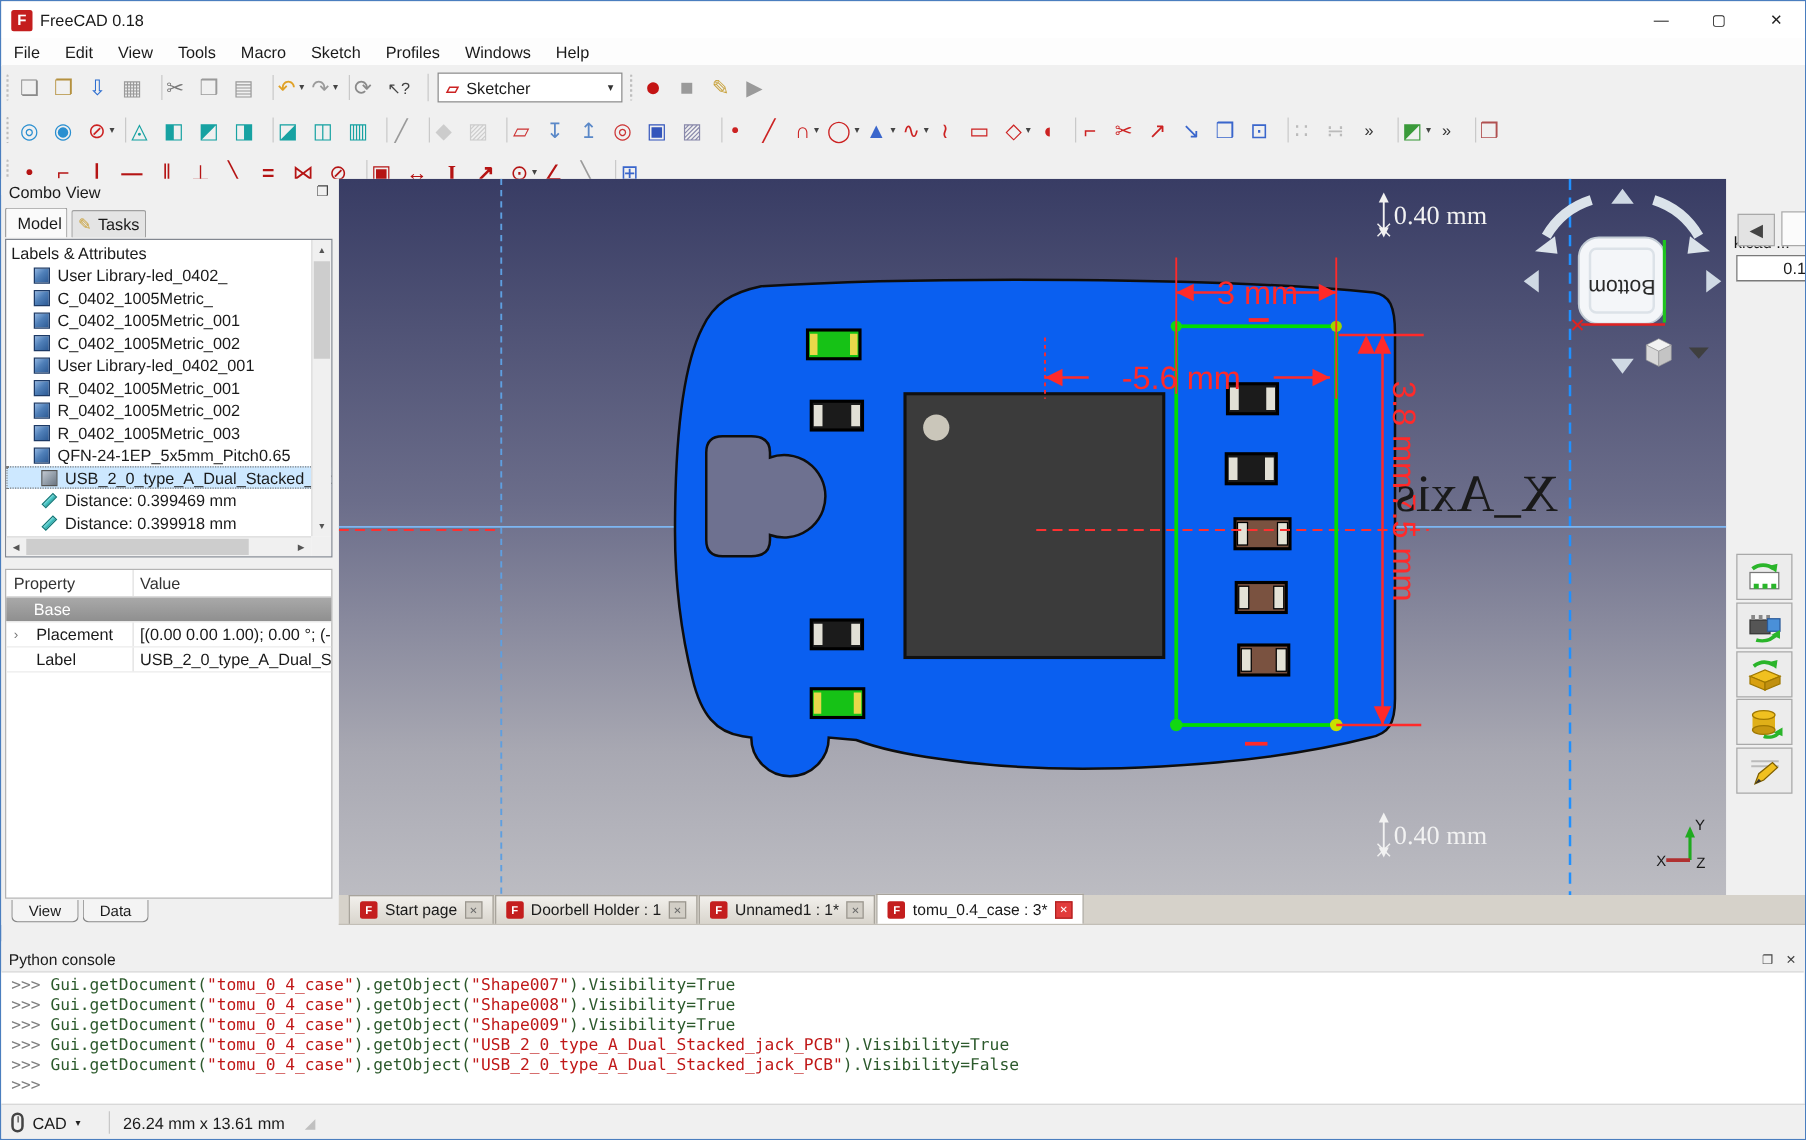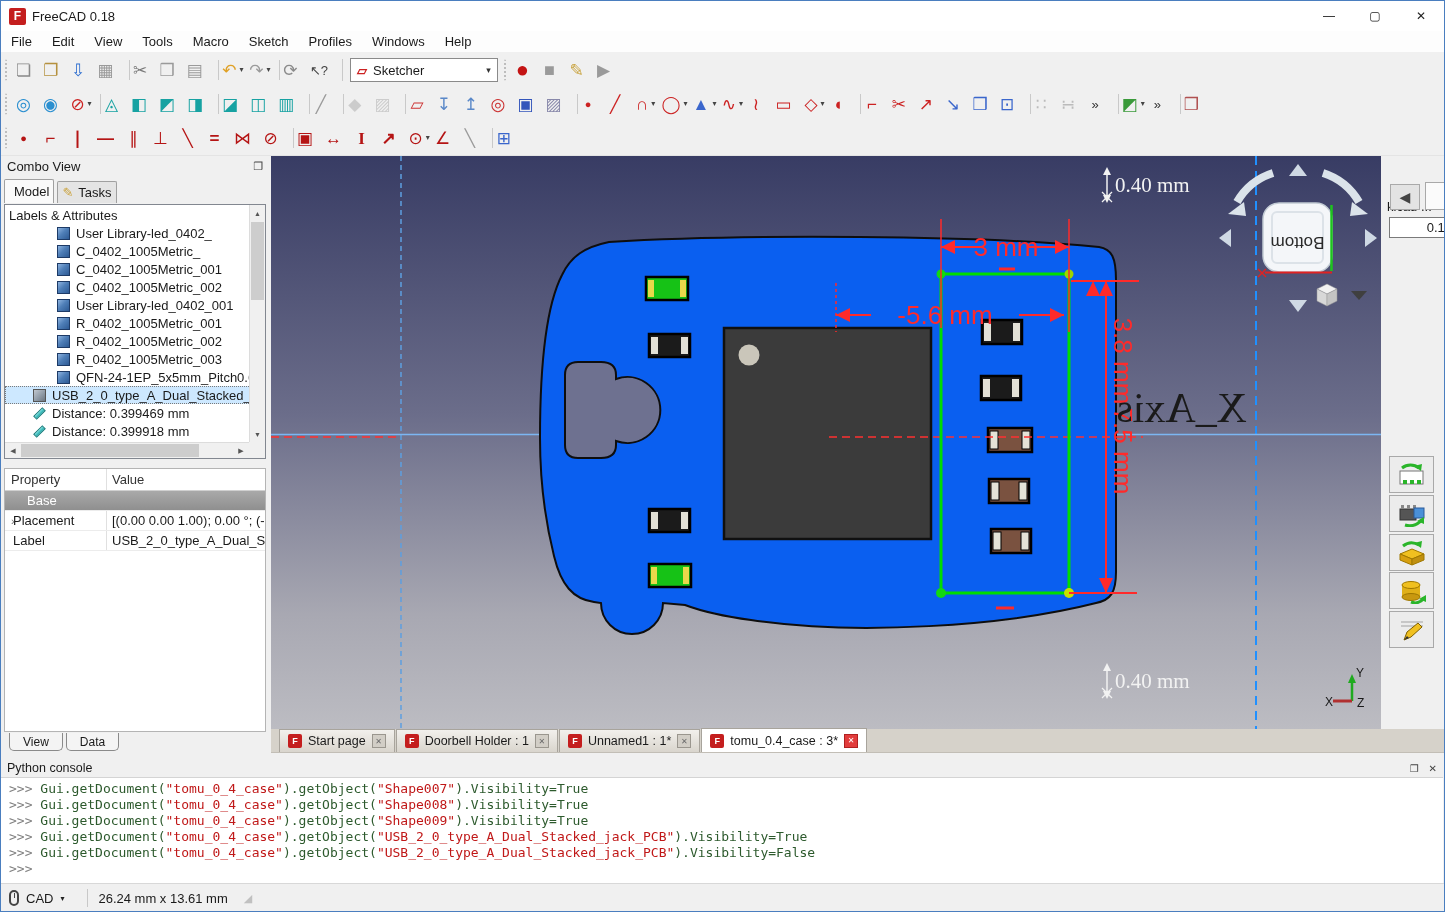--- a/index.html
+++ b/index.html
@@ -25,53 +25,53 @@
   .dd{width:10px;font-size:8px;color:#444;display:inline-flex;justify-content:center;}
   [data-kind="sep"]{width:7px;min-width:7px;height:24px;position:relative;}
   [data-kind="sep"]::after{content:"";position:absolute;left:3px;top:1px;bottom:1px;width:1px;background:#c9c9c9;}
   [data-kind="handle"]{width:6px;min-width:6px;height:22px;border-left:2px dotted #bdbdbd;margin:0 4px 0 2px;}
   .wb-combo{width:148px;height:24px;border:1px solid #8a8a8a;background:#fff;display:flex;align-items:center;
     padding-left:6px;gap:6px;margin:0 4px;}
   .wb-combo .wbicon{color:#cc2222;font-weight:bold;font-size:13px;}
   .wb-combo .arrowbox{margin-left:auto;width:17px;height:22px;display:flex;align-items:center;justify-content:center;
     font-size:9px;color:#333;}
   
-  .main{position:absolute;top:155px;left:0;width:1445px;height:597px;background:#f0f0f0;}
+  .main{position:absolute;top:142px;left:0;width:1445px;height:597px;background:#f0f0f0;}
   
   .combo-view{position:absolute;left:0;top:0;width:268px;height:597px;}
   .cv-title{height:21px;display:flex;align-items:center;padding:0 6px;font-size:13px;}
   .dock-ico{margin-left:auto;font-size:11px;color:#444;}
   .cv-tabs{height:26px;display:flex;align-items:flex-end;padding-left:3px;gap:3px;}
   .cv-tab{height:22px;padding:0 4px;display:flex;align-items:center;gap:5px;font-size:13px;
     border:1px solid #a0a0a0;border-bottom:none;border-radius:2px 2px 0 0;background:#e4e4e4;}
   .cv-tab[data-state="active"]{background:#fafafa;height:24px;}
   .pencil{color:#caa23c;font-size:13px;}
   .tree-wrap{position:absolute;top:48px;left:3px;right:3px;height:255px;background:#fff;border:1px solid #828790;overflow:hidden;}
   .tree-root{padding:3px 4px 1px 4px;}
   .tree-list{list-style:none;margin:0;padding:0;}
-  .tree-item{height:18px;display:flex;align-items:center;gap:6px;white-space:nowrap;padding-left:52px;}
+  .tree-item{height:18px;display:flex;align-items:center;gap:6px;white-space:nowrap;padding-left:22px;}
   .tree-item[data-indent="1"]{padding-left:28px;}
   .tree-item[data-state="selected"]{background:#cde8ff;outline:1px dotted #7a7a7a;outline-offset:-1px;}
   .t-ico{width:13px;height:13px;flex:0 0 13px;}
   .t-ico[data-icon="box"]{background:linear-gradient(135deg,#8fb4e0 0%,#4f7fb8 45%,#2d5a94 100%);border:1px solid #1d3a66;}
   .t-ico[data-icon="box-gray"]{background:linear-gradient(135deg,#c2c8d0 0%,#95a0ac 50%,#6b7682 100%);border:1px solid #555;}
   .t-ico[data-icon="ruler"]{width:13px;height:5px;background:linear-gradient(#7ae0e0,#1fa8a8);border:1px solid #127878;transform:rotate(-45deg);}
   .vscroll{position:absolute;right:0;top:0;bottom:16px;width:16px;background:#f0f0f0;border-left:1px solid #dcdcdc;}
   .vscroll .arr{height:16px;display:flex;align-items:center;justify-content:center;font-size:7px;color:#555;}
   .vscroll .thumb{position:absolute;top:17px;left:1px;right:1px;height:78px;background:#cdcdcd;}
   .vscroll .arr.dn{position:absolute;bottom:0;left:0;right:0;}
   .hscroll{position:absolute;left:0;right:16px;bottom:0;height:16px;background:#f0f0f0;border-top:1px solid #dcdcdc;display:flex;}
   .hscroll .arr{width:16px;display:flex;align-items:center;justify-content:center;font-size:7px;color:#555;}
   .hscroll .thumb{position:absolute;left:16px;top:1px;bottom:1px;width:178px;background:#cdcdcd;}
   .hscroll .arr.rt{margin-left:auto;}
   .sb-corner{position:absolute;right:0;bottom:0;width:16px;height:16px;background:#f0f0f0;}
   
   .props{position:absolute;top:312px;left:3px;right:3px;height:264px;background:#fff;border:1px solid #b4b4b4;font-size:13px;}
   .prow{height:20px;display:flex;align-items:center;border-bottom:1px solid #ececec;}
-  .prow .c1{width:102px;padding-left:8px;border-right:1px solid #e0e0e0;height:100%;display:flex;align-items:center;}
+  .prow .c1{width:102px;padding-left:24px;border-right:1px solid #e0e0e0;height:100%;display:flex;align-items:center;}
   .prow .c2{flex:1;padding-left:5px;white-space:nowrap;overflow:hidden;}
   .prow.hdr{height:22px;border-bottom:1px solid #d0d0d0;color:#333;}
   .prow.hdr .c1{padding-left:6px;}
   .prow.group{background:linear-gradient(#a9a9a9,#8f8f8f);color:#fff;font-weight:normal;}
   .prow.group .c1{border-right:none;padding-left:22px;}
   .expander{position:absolute;left:6px;color:#777;font-size:11px;}
   .prow{position:relative;}
   
   .cv-bottom-tabs{position:absolute;bottom:1px;left:8px;height:19px;display:flex;gap:3px;}
   .vd-tab{height:18px;padding:0 13px;display:flex;align-items:center;font-size:12px;background:#f4f4f4;

